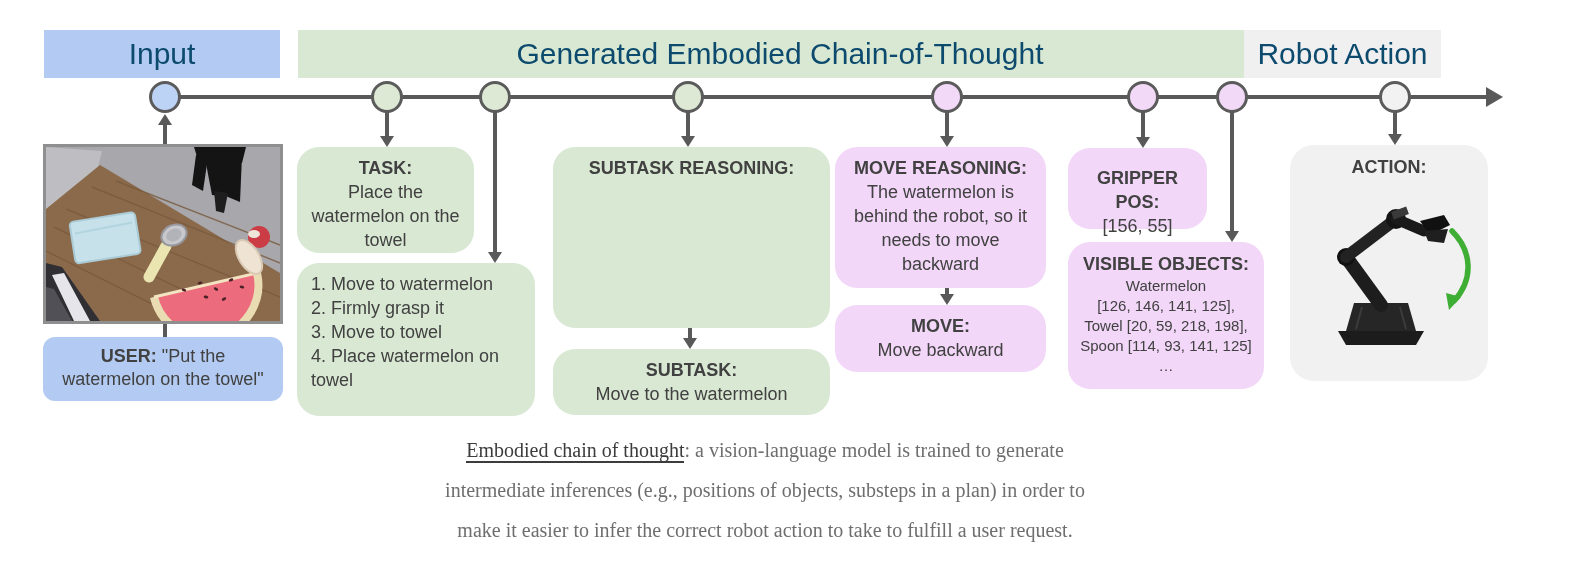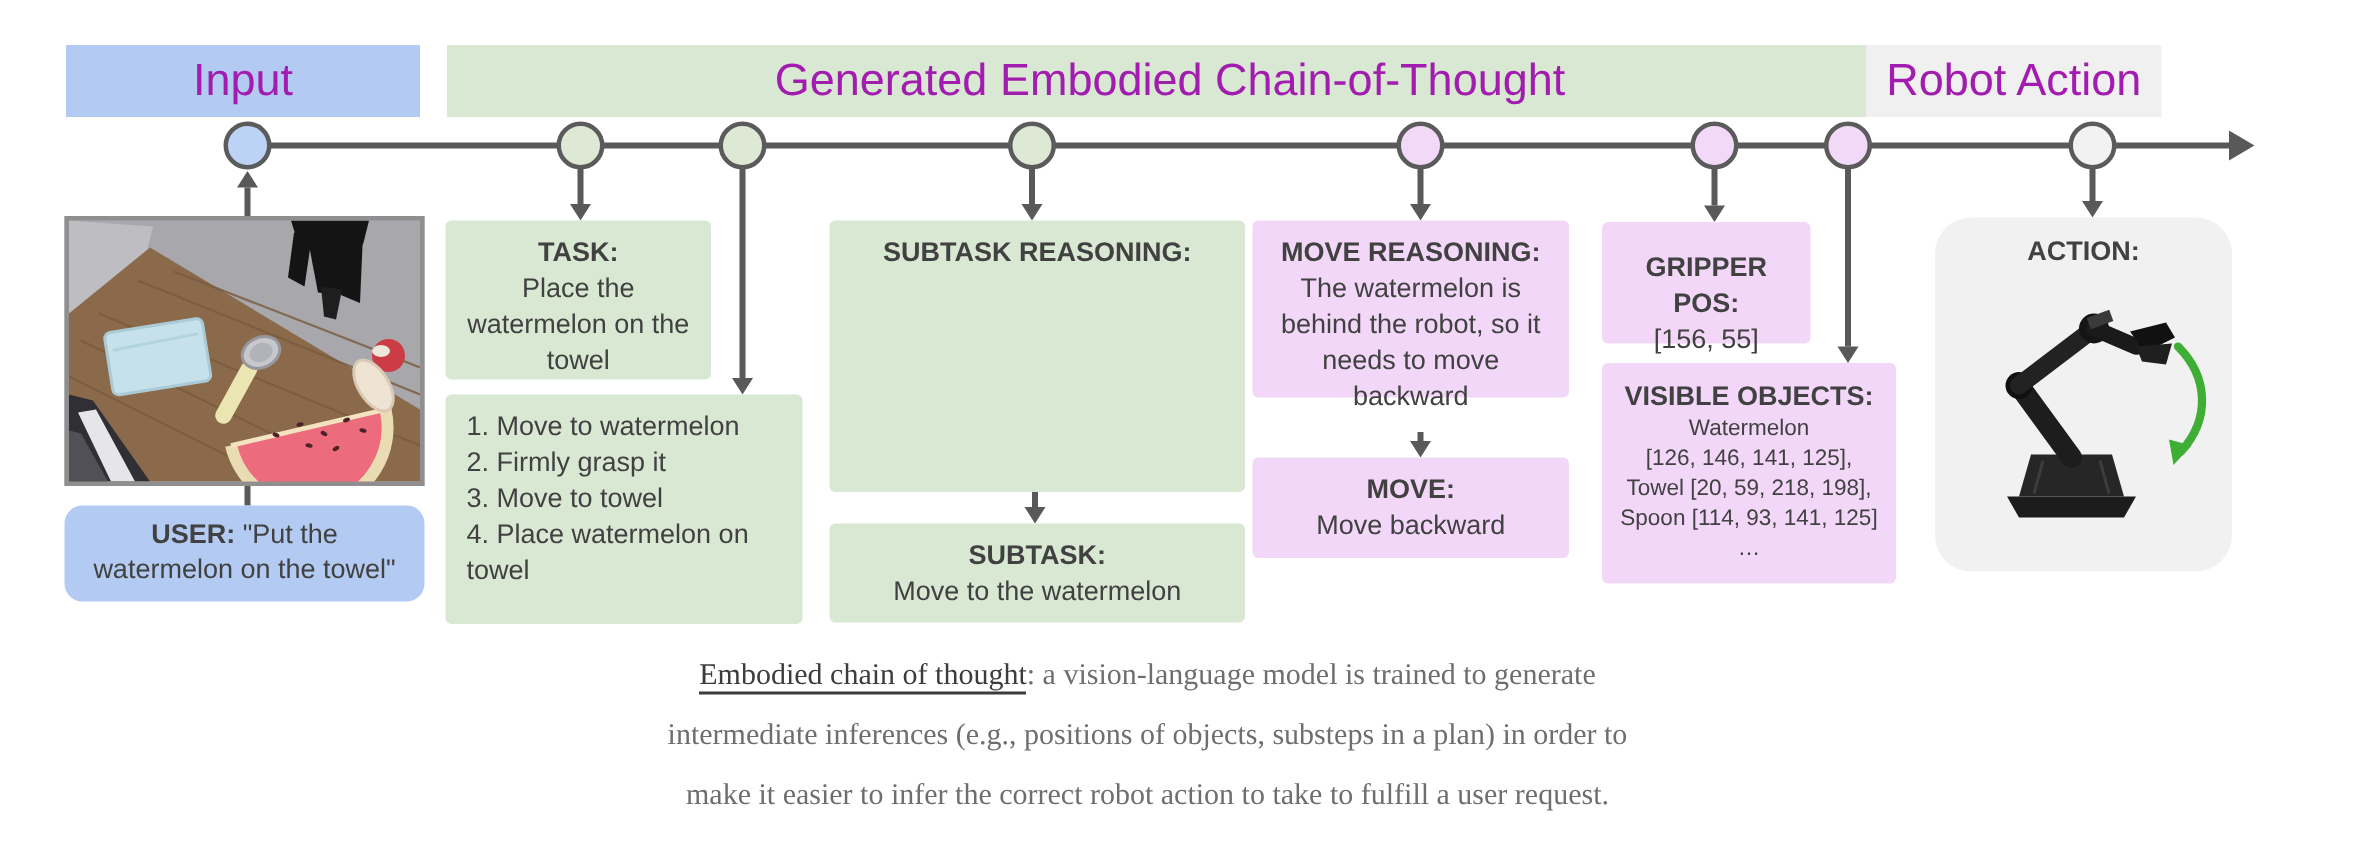--- a/index.html
+++ b/index.html
@@ -1,21 +1,21 @@
 <!DOCTYPE html>
 <html><head>
 <meta charset="utf-8">
 <style>
   html,body{margin:0;padding:0;background:#ffffff;}
   #canvas{position:relative;width:1578px;height:568px;background:#ffffff;overflow:hidden;
           font-family:"Liberation Sans",sans-serif;color:#3f3f3f;}
 
   
   .hdr{position:absolute;top:30px;height:48px;line-height:48px;text-align:center;
-       font-size:30px;color:#a21caf;}
+       font-size:30px;color:#0c4a6e;}
   .hdr-input{left:44px;width:236px;background:#b3cbf2;}
   .hdr-ecot{left:298px;width:964px;background:#d9e8d3;}
   .hdr-action{left:1244px;width:197px;background:#f0f0f0;}
 
   
   .tl-line{position:absolute;top:95px;left:165px;width:1322px;height:4px;background:#595959;}
   .tl-arrowhead{position:absolute;top:87px;left:1486px;width:0;height:0;
        border-left:17px solid #595959;border-top:10px solid transparent;border-bottom:10px solid transparent;}
   .node{position:absolute;top:81px;width:26px;height:26px;border-radius:50%;
        border:3px solid #5b5b5b;box-sizing:content-box;}
@@ -23,35 +23,35 @@
   .node-pink{background:#f3d9f8;} .node-gray{background:#f2f2f2;}
 
   
   .vline{position:absolute;width:4px;background:#595959;}
   .arr-down{position:absolute;width:0;height:0;
        border-top:11px solid #595959;border-left:7px solid transparent;border-right:7px solid transparent;}
   .arr-up{position:absolute;width:0;height:0;
        border-bottom:11px solid #595959;border-left:7px solid transparent;border-right:7px solid transparent;}
 
   
-  .box{position:absolute;border-radius:4px;text-align:center;font-size:18px;line-height:24px;
+  .box{position:absolute;border-radius:22px;text-align:center;font-size:18px;line-height:24px;
        box-sizing:border-box;padding:9px 10px;color:#414141;}
   .box .t{font-weight:bold;}
   .green{background:#d9e8d3;} .pink{background:#f2d7f8;}
   .blue{background:#b3cbf2;} .grayb{background:#f1f1f1;}
 
   .img-box{position:absolute;left:43px;top:144px;width:240px;height:180px;
        border:3px solid #8f8f8f;box-sizing:border-box;background:#a7a7ac;}
   .user-box{left:43px;top:337px;width:240px;height:64px;border-radius:12px;padding:8px 12px;line-height:23px;}
   .task-box{left:297px;top:147px;width:177px;height:106px;}
   .plan-box{left:297px;top:263px;width:238px;height:153px;padding:9px 12px;}
   .plan-box .items{text-align:left;padding-left:2px;}
   .sr-box{left:553px;top:147px;width:277px;height:181px;padding:9px 26px;}
   .st-box{left:553px;top:349px;width:277px;height:66px;}
-  .mr-box{left:835px;top:147px;width:211px;height:118px;}
+  .mr-box{left:835px;top:147px;width:211px;height:141px;}
   .mv-box{left:835px;top:305px;width:211px;height:67px;}
   .gp-box{left:1068px;top:148px;width:139px;height:81px;padding:18px 18px;}
   .vo-box{left:1068px;top:242px;width:196px;height:147px;padding:10px 6px;}
   .vo-box .vline-txt{font-size:15px;line-height:20px;}
   .ac-box{left:1290px;top:145px;width:198px;height:236px;border-radius:24px;padding:10px 6px;}
   .ac-box .formula{font-size:19px;}
 
   
   .caption{position:absolute;left:0;top:430px;width:1530px;text-align:center;
        font-family:"Liberation Serif",serif;font-size:20px;line-height:40px;color:#6e6e6e;}

